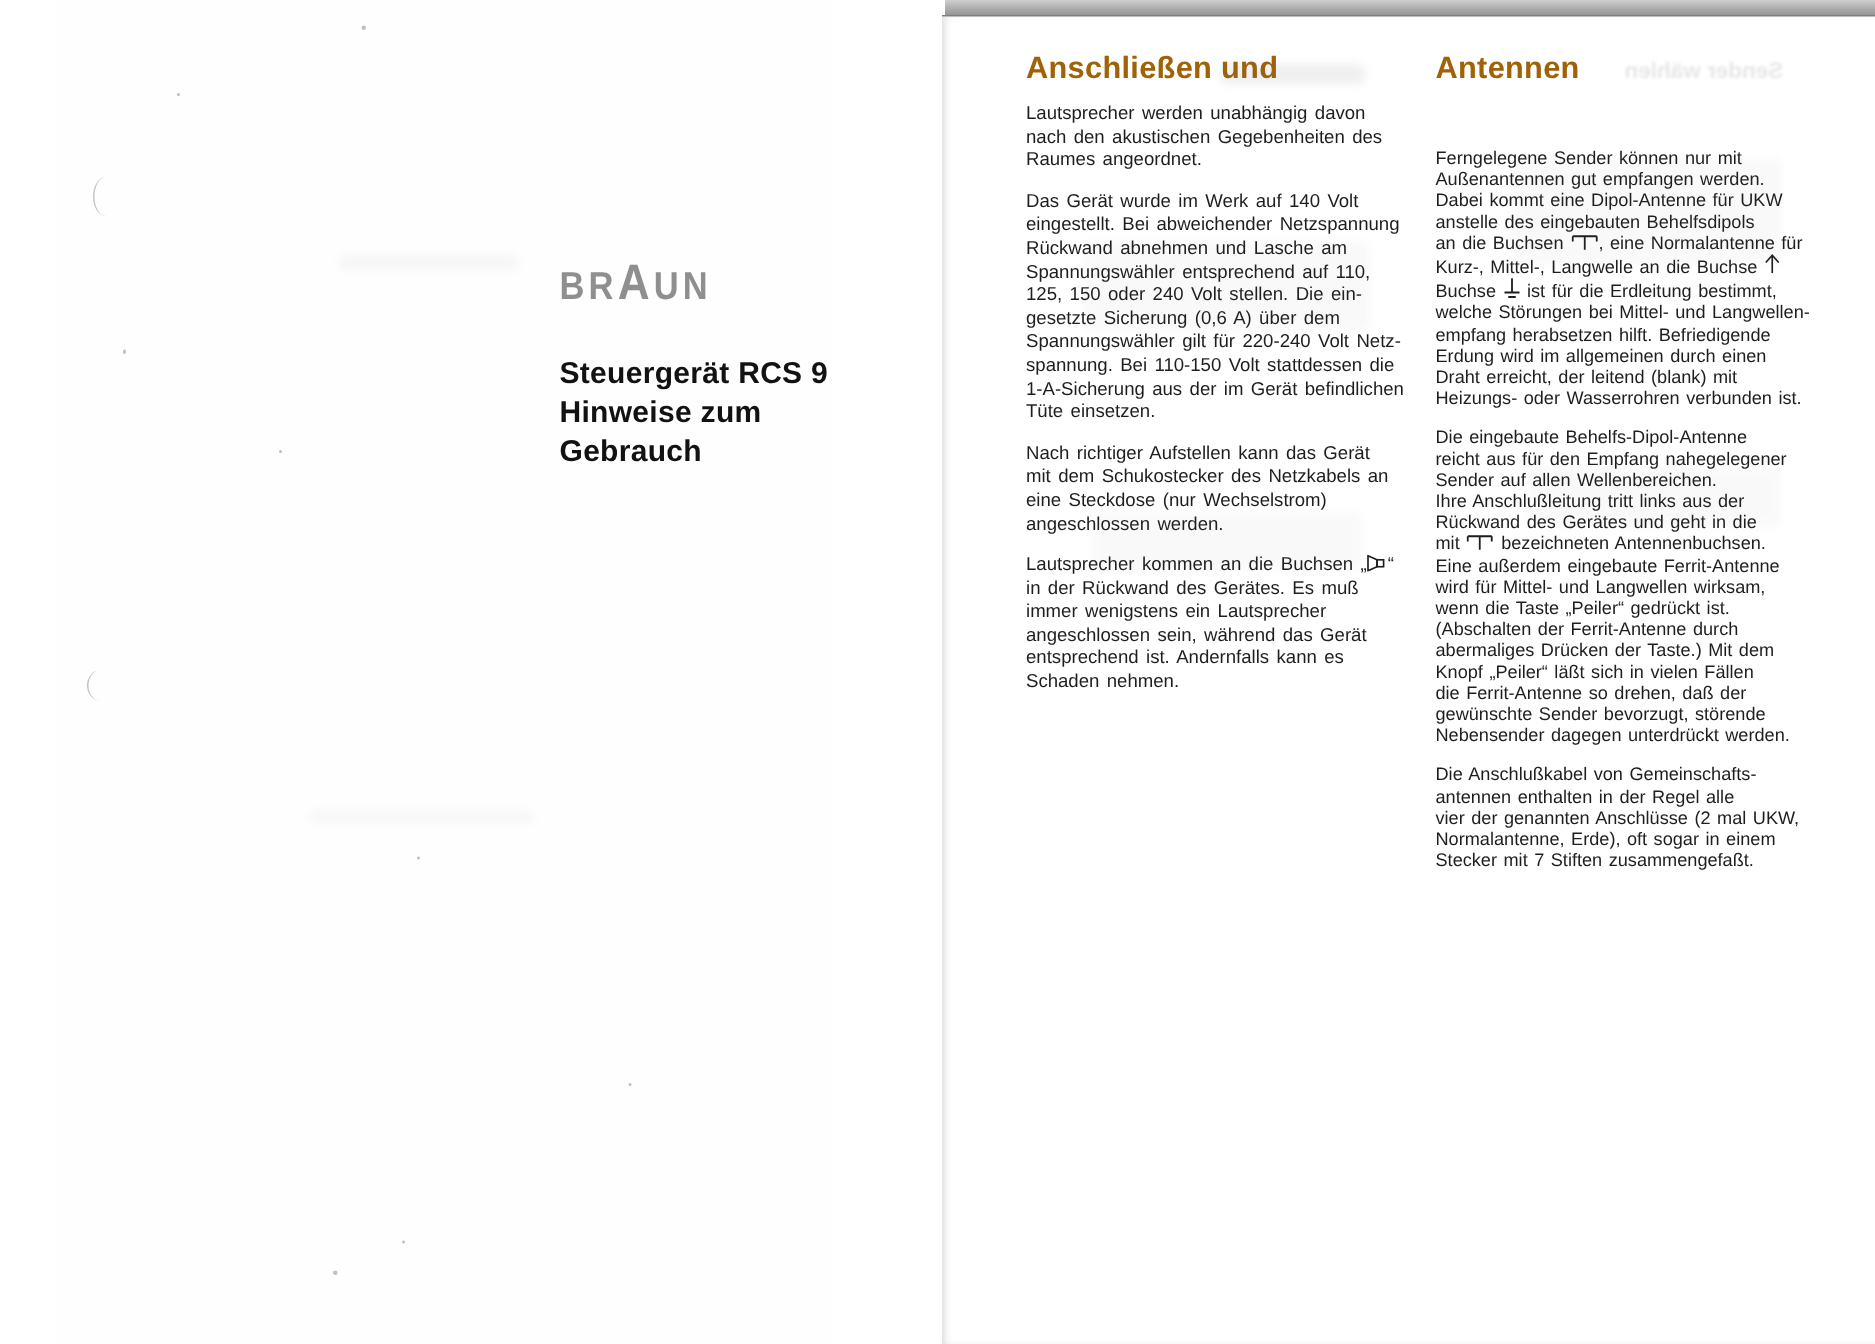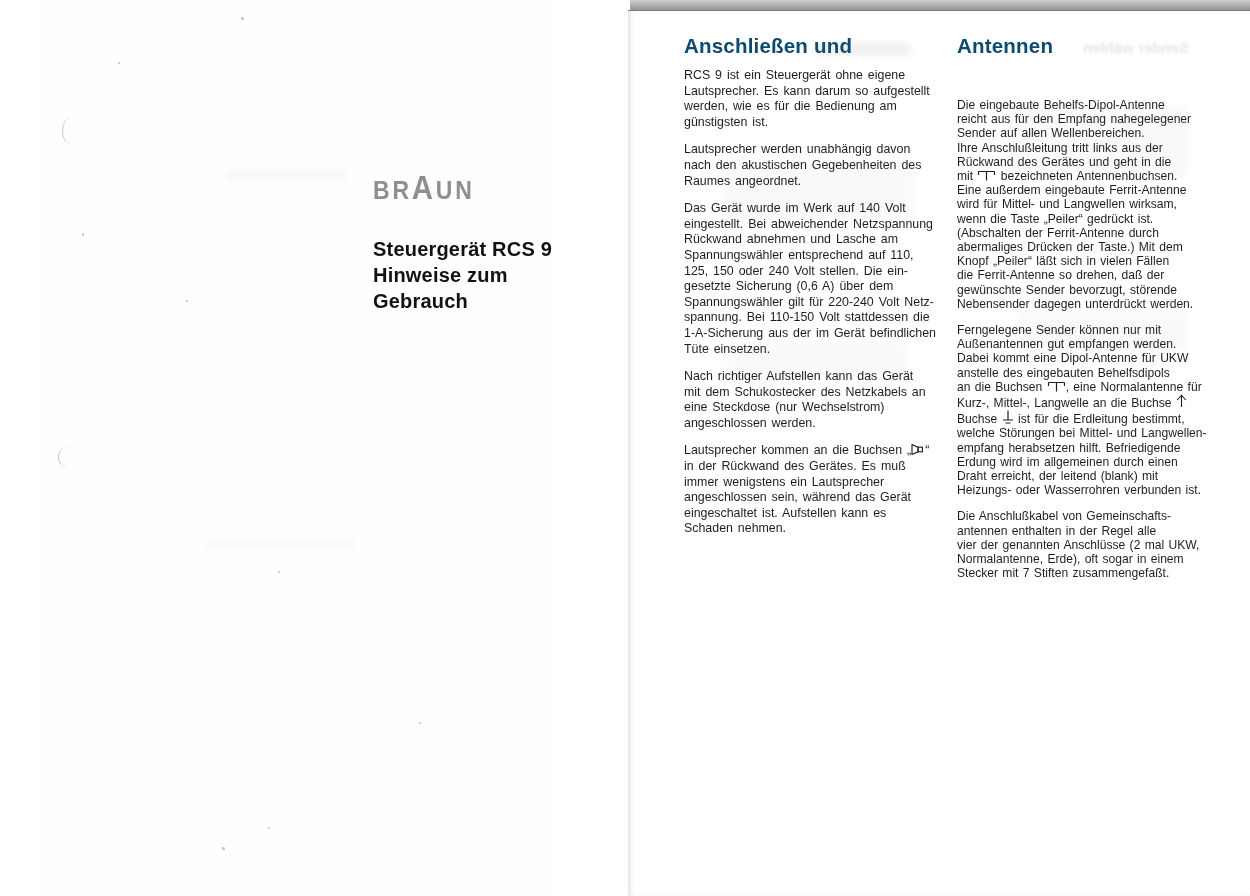--- a/index.html
+++ b/index.html
@@ -22,21 +22,21 @@
   .smudge{position:absolute;background:#6a6a6a;filter:blur(3px);border-radius:4px;}
 
   
   .page-top-shadow{position:absolute;left:630px;top:0;width:620px;height:11px;
                    background:linear-gradient(180deg,#cfcfcf 0%,#ababab 55%,#8f8f8f 100%);}
   .right-page{position:absolute;left:628px;top:11px;width:622px;height:885px;background:#ffffff;
               box-shadow:inset 4px 0 7px -4px rgba(0,0,0,.22), 0 -1px 0 #7e7e7e;}
   .col{position:absolute;top:23px;color:#1e1e1e;}
   .col-connect{left:56px;width:262px;}
   .col-antennas{left:329px;width:258px;}
-  .heading{font-weight:bold;font-size:20.5px;line-height:24px;color:#0c4a6e;
+  .heading{font-weight:bold;font-size:20.5px;line-height:24px;color:#a16207;
            letter-spacing:.2px;margin:0 0 10px 0;}
   .col-antennas .heading{margin-bottom:40px;}
   .para{margin:0 0 12px 0;}
   .col-connect .para{font-size:12.4px;line-height:15.6px;word-spacing:.12em;}
   .col-antennas .para{font-size:12.1px;line-height:14.2px;word-spacing:.08em;}
   .tline{white-space:nowrap;}
   .sym{display:inline-block;vertical-align:-1px;line-height:0;}
   .sym svg{display:block;}
   .sym-arrow svg{vertical-align:-2px;}
 
@@ -73,26 +73,20 @@
   </div>
 
   <div class="page-top-shadow"></div>
   <div class="right-page">
 
     <div class="col col-connect" id="colConnect">
         <div class="heading">
           <div>Anschließen und</div>
         </div>
         <div class="para">
-          <div class="tline">RCS 9 ist ein Steuergerät ohne eigene</div>
-          <div class="tline">Lautsprecher. Es kann darum so aufgestellt</div>
-          <div class="tline">werden, wie es für die Bedienung am</div>
-          <div class="tline">günstigsten ist.</div>
-        </div>
-        <div class="para">
           <div class="tline">Lautsprecher werden unabhängig davon</div>
           <div class="tline">nach den akustischen Gegebenheiten des</div>
           <div class="tline">Raumes angeordnet.</div>
         </div>
         <div class="para">
           <div class="tline">Das Gerät wurde im Werk auf 140 Volt</div>
           <div class="tline">eingestellt. Bei abweichender Netzspannung</div>
           <div class="tline">Rückwand abnehmen und Lasche am</div>
           <div class="tline">Spannungswähler entsprechend auf 110,</div>
           <div class="tline">125, 150 oder 240 Volt stellen. Die ein-</div>
@@ -109,46 +103,27 @@
           <div class="tline">angeschlossen werden.</div>
         </div>
         <div class="para">
           <div class="tline">Lautsprecher kommen an die Buchsen „<span class="sym sym-speaker"><svg width="14" height="11" viewBox="0 0 14 11">
                 <polygon points="1,0.5 7,3.2 7,7.8 1,10.5" fill="none" stroke="#1e1e1e" stroke-width="1.1"></polygon>
                 <rect x="7" y="3.2" width="4.4" height="4.6" fill="none" stroke="#1e1e1e" stroke-width="1.1"></rect>
               </svg></span>“</div>
           <div class="tline">in der Rückwand des Gerätes. Es muß</div>
           <div class="tline">immer wenigstens ein Lautsprecher</div>
           <div class="tline">angeschlossen sein, während das Gerät</div>
-          <div class="tline">eingeschaltet ist. Aufstellen kann es</div>
+          <div class="tline">entsprechend ist. Andernfalls kann es</div>
           <div class="tline">Schaden nehmen.</div>
         </div>
       </div>
     <div class="col col-antennas" id="colAntennas">
         <div class="heading">
           <div>Antennen</div>
-        </div>
-        <div class="para">
-          <div class="tline">Die eingebaute Behelfs-Dipol-Antenne</div>
-          <div class="tline">reicht aus für den Empfang nahegelegener</div>
-          <div class="tline">Sender auf allen Wellenbereichen.</div>
-          <div class="tline">Ihre Anschlußleitung tritt links aus der</div>
-          <div class="tline">Rückwand des Gerätes und geht in die</div>
-          <div class="tline">mit <span class="sym sym-dipole"><svg width="19" height="11" viewBox="0 0 19 11">
-                <path d="M1.5 1.5 V5 M1.5 1.5 H17.5 M17.5 1.5 V5 M9.5 1.5 V10.5" fill="none" stroke="#1e1e1e" stroke-width="1.2"></path>
-              </svg></span> bezeichneten Antennenbuchsen.</div>
-          <div class="tline">Eine außerdem eingebaute Ferrit-Antenne</div>
-          <div class="tline">wird für Mittel- und Langwellen wirksam,</div>
-          <div class="tline">wenn die Taste „Peiler“ gedrückt ist.</div>
-          <div class="tline">(Abschalten der Ferrit-Antenne durch</div>
-          <div class="tline">abermaliges Drücken der Taste.) Mit dem</div>
-          <div class="tline">Knopf „Peiler“ läßt sich in vielen Fällen</div>
-          <div class="tline">die Ferrit-Antenne so drehen, daß der</div>
-          <div class="tline">gewünschte Sender bevorzugt, störende</div>
-          <div class="tline">Nebensender dagegen unterdrückt werden.</div>
         </div>
         <div class="para">
           <div class="tline">Ferngelegene Sender können nur mit</div>
           <div class="tline">Außenantennen gut empfangen werden.</div>
           <div class="tline">Dabei kommt eine Dipol-Antenne für UKW</div>
           <div class="tline">anstelle des eingebauten Behelfsdipols</div>
           <div class="tline">an die Buchsen <span class="sym sym-dipole"><svg width="19" height="11" viewBox="0 0 19 11">
                 <path d="M1.5 1.5 V5 M1.5 1.5 H17.5 M17.5 1.5 V5 M9.5 1.5 V10.5" fill="none" stroke="#1e1e1e" stroke-width="1.2"></path>
               </svg></span>, eine Normalantenne für</div>
           <div class="tline">Kurz-, Mittel-, Langwelle an die Buchse <span class="sym sym-arrow"><svg width="11" height="14" viewBox="0 0 11 14">
@@ -157,20 +132,39 @@
           <div class="tline">Buchse <span class="sym sym-earth"><svg width="12" height="14" viewBox="0 0 12 14">
                 <path d="M6 0.5 V10 M1 10 H11 M3.5 13 H8.5" fill="none" stroke="#1e1e1e" stroke-width="1.2"></path>
               </svg></span> ist für die Erdleitung bestimmt,</div>
           <div class="tline">welche Störungen bei Mittel- und Langwellen-</div>
           <div class="tline">empfang herabsetzen hilft. Befriedigende</div>
           <div class="tline">Erdung wird im allgemeinen durch einen</div>
           <div class="tline">Draht erreicht, der leitend (blank) mit</div>
           <div class="tline">Heizungs- oder Wasserrohren verbunden ist.</div>
         </div>
         <div class="para">
+          <div class="tline">Die eingebaute Behelfs-Dipol-Antenne</div>
+          <div class="tline">reicht aus für den Empfang nahegelegener</div>
+          <div class="tline">Sender auf allen Wellenbereichen.</div>
+          <div class="tline">Ihre Anschlußleitung tritt links aus der</div>
+          <div class="tline">Rückwand des Gerätes und geht in die</div>
+          <div class="tline">mit <span class="sym sym-dipole"><svg width="19" height="11" viewBox="0 0 19 11">
+                <path d="M1.5 1.5 V5 M1.5 1.5 H17.5 M17.5 1.5 V5 M9.5 1.5 V10.5" fill="none" stroke="#1e1e1e" stroke-width="1.2"></path>
+              </svg></span> bezeichneten Antennenbuchsen.</div>
+          <div class="tline">Eine außerdem eingebaute Ferrit-Antenne</div>
+          <div class="tline">wird für Mittel- und Langwellen wirksam,</div>
+          <div class="tline">wenn die Taste „Peiler“ gedrückt ist.</div>
+          <div class="tline">(Abschalten der Ferrit-Antenne durch</div>
+          <div class="tline">abermaliges Drücken der Taste.) Mit dem</div>
+          <div class="tline">Knopf „Peiler“ läßt sich in vielen Fällen</div>
+          <div class="tline">die Ferrit-Antenne so drehen, daß der</div>
+          <div class="tline">gewünschte Sender bevorzugt, störende</div>
+          <div class="tline">Nebensender dagegen unterdrückt werden.</div>
+        </div>
+        <div class="para">
           <div class="tline">Die Anschlußkabel von Gemeinschafts-</div>
           <div class="tline">antennen enthalten in der Regel alle</div>
           <div class="tline">vier der genannten Anschlüsse (2 mal UKW,</div>
           <div class="tline">Normalantenne, Erde), oft sogar in einem</div>
           <div class="tline">Stecker mit 7 Stiften zusammengefaßt.</div>
         </div>
       </div>
 
     <div class="bleed" style="left:455px;top:28px;font-size:15px">Sender wählen</div>
     <div class="smudge" style="left:186px;top:32px;width:96px;height:13px;opacity:.10"></div>

